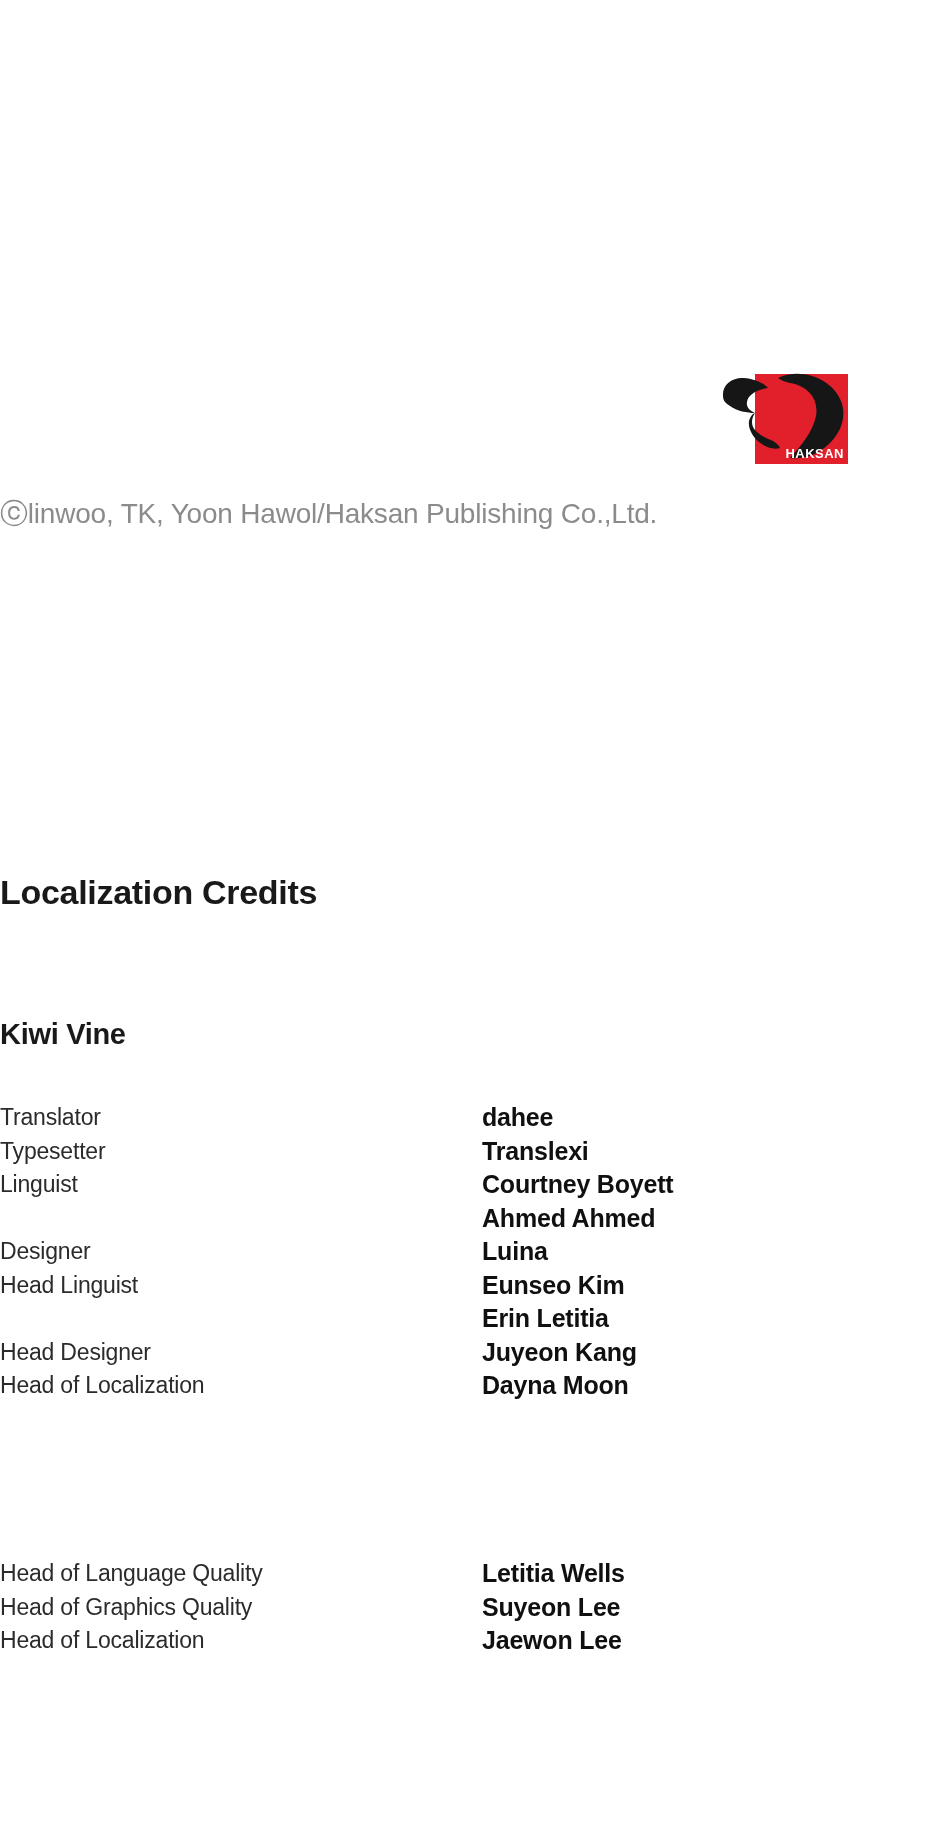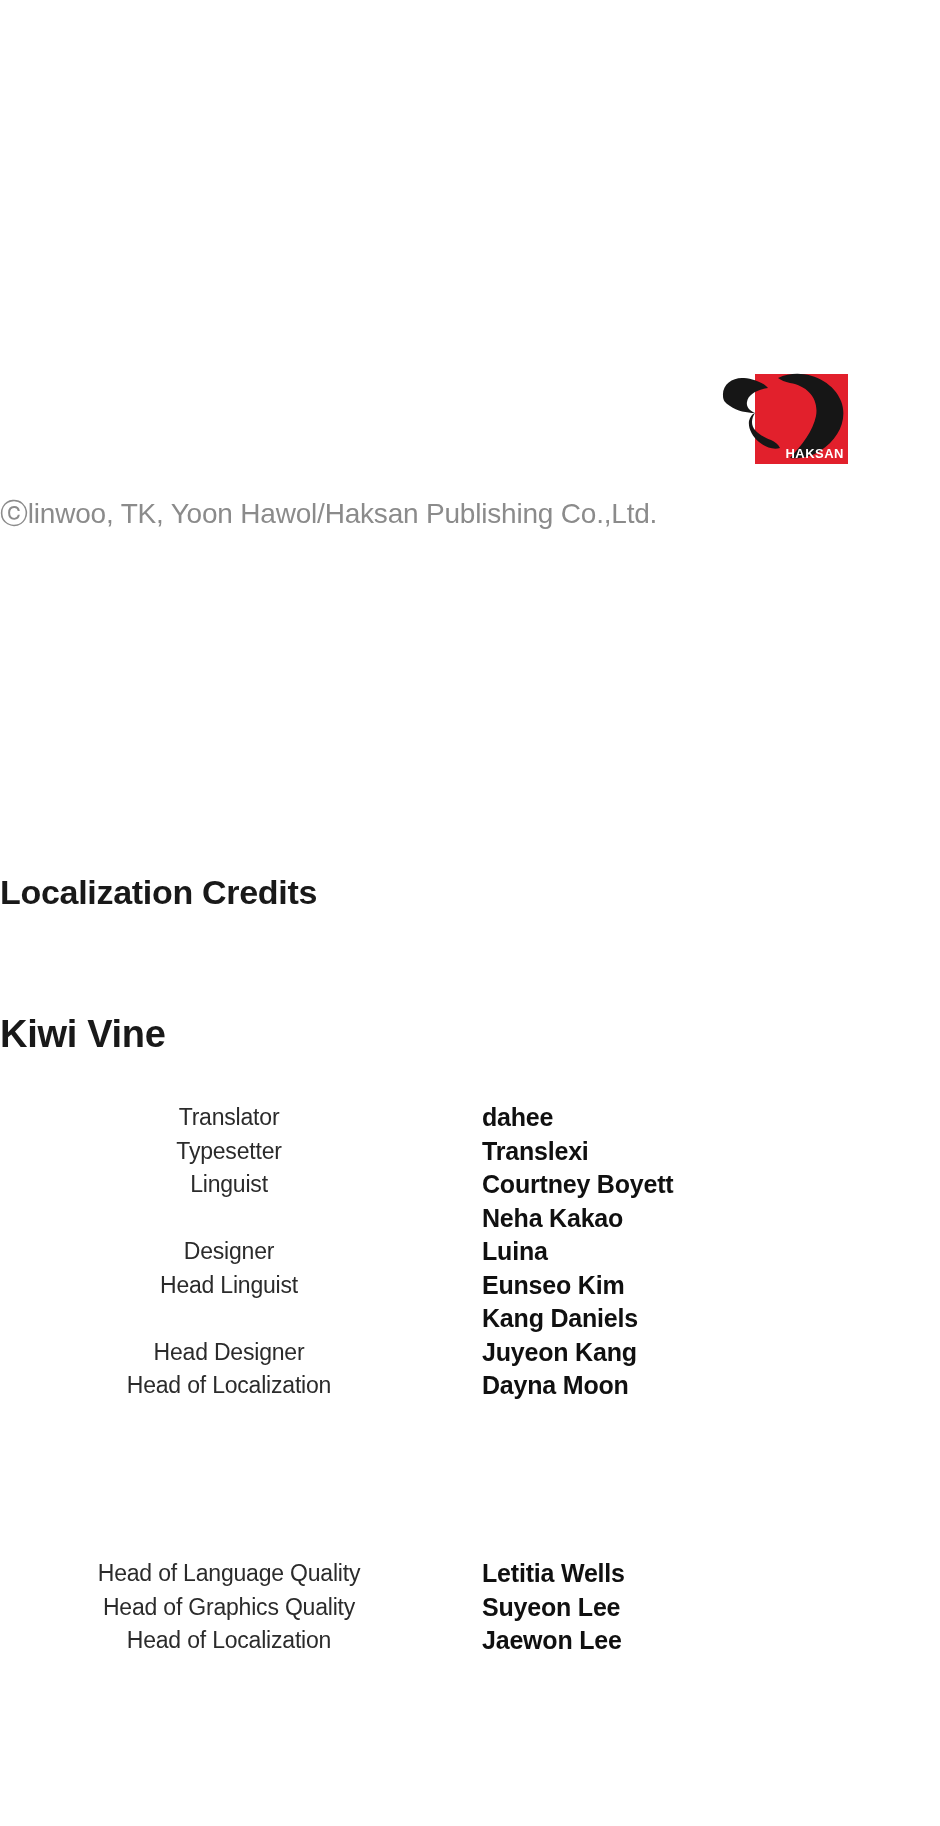--- a/index.html
+++ b/index.html
@@ -49,21 +49,21 @@
     color: #191919;
     letter-spacing: -0.3px;
   }
   .main-title {
     top: 871px;
     font-size: 34px;
     line-height: 42px;
   }
   .section-heading-kiwi {
     top: 1013px;
-    font-size: 38px;
+    font-size: 29px;
     line-height: 42px;
   }
   .section-heading-kakao {
     top: 1473px;
     font-size: 34px;
     line-height: 42px;
   }
 
   
   .credit-list {
@@ -73,21 +73,21 @@
   }
   .credit-list-kiwi { top: 1101px; }
   .credit-list-kakao { top: 1557px; }
   .credit-row {
     display: flex;
     align-items: center;
     height: 33.5px;
   }
   .credit-role {
     width: 458px;
-    text-align: center;
+    text-align: left;
     font-size: 23px;
     line-height: 33.5px;
     color: #2b2b2b;
     letter-spacing: -0.2px;
     flex: 0 0 auto;
   }
   .credit-name {
     margin-left: 24px;
     text-align: left;
     font-size: 25px;
@@ -133,33 +133,33 @@
     <div class="credit-row">
       <div class="credit-role">Typesetter</div>
       <div class="credit-name">Translexi</div>
     </div>
     <div class="credit-row">
       <div class="credit-role">Linguist</div>
       <div class="credit-name">Courtney Boyett</div>
     </div>
     <div class="credit-row">
       <div class="credit-role"></div>
-      <div class="credit-name">Neha Kakao</div>
+      <div class="credit-name">Ahmed Ahmed</div>
     </div>
     <div class="credit-row">
       <div class="credit-role">Designer</div>
       <div class="credit-name">Luina</div>
     </div>
     <div class="credit-row">
       <div class="credit-role">Head Linguist</div>
       <div class="credit-name">Eunseo Kim</div>
     </div>
     <div class="credit-row">
       <div class="credit-role"></div>
-      <div class="credit-name">Kang Daniels</div>
+      <div class="credit-name">Erin Letitia</div>
     </div>
     <div class="credit-row">
       <div class="credit-role">Head Designer</div>
       <div class="credit-name">Juyeon Kang</div>
     </div>
     <div class="credit-row">
       <div class="credit-role">Head of Localization</div>
       <div class="credit-name">Dayna Moon</div>
     </div>
   </div>

